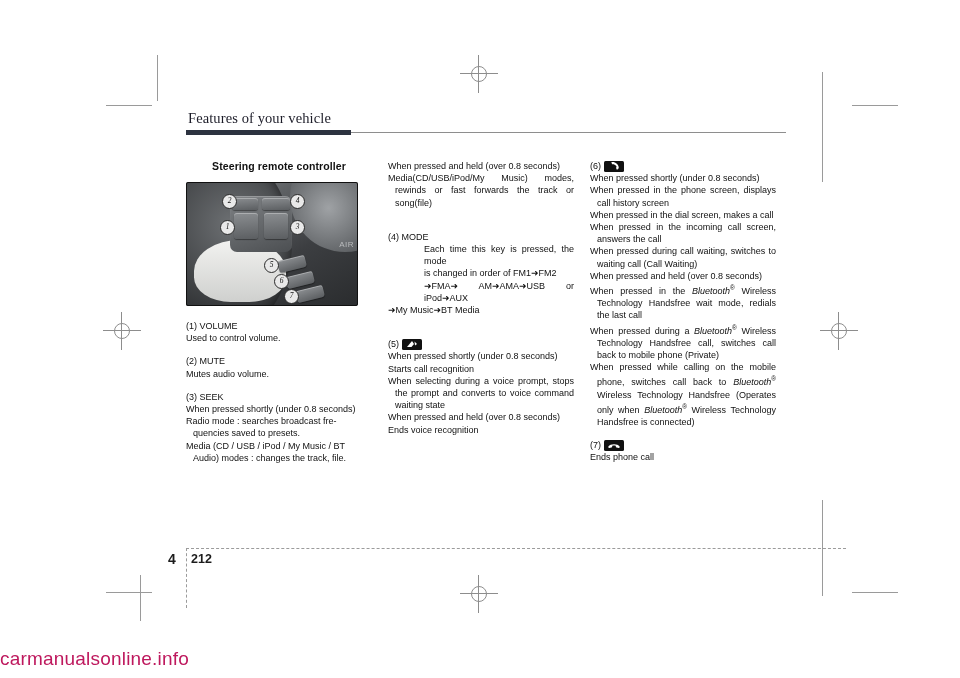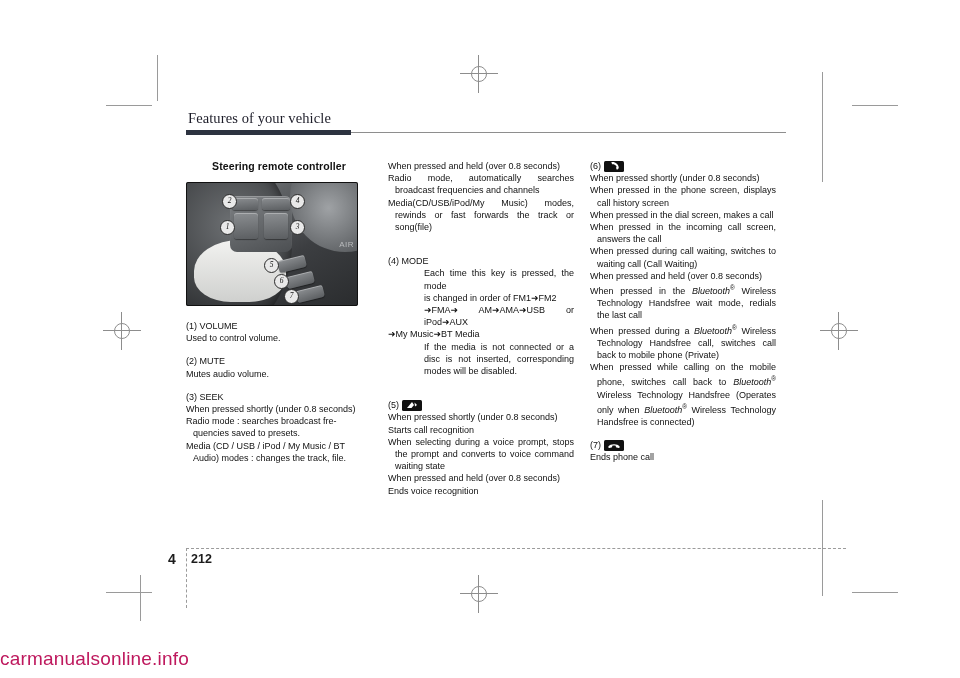--- a/index.html
+++ b/index.html
@@ -237,33 +237,29 @@
           <span>Media (CD / USB / iPod / My Music / BT</span>
         </p>
         <p style="padding-left:7px;">Audio) modes : changes the track, file.</p>
       </div>
     </div>
 
     <div class="col col2">
       <div class="body-txt">
         <p>When pressed and held (over 0.8 seconds)</p>
         <p class="hang just">
-          <span>Radio mode, automatically searches broadcast frequencies and channels</span>
-        </p>
-        <p class="hang just">
           <span>Media(CD/USB/iPod/My Music) modes, rewinds or fast forwards the track or song(file)</span>
         </p>
         <div class="blank"></div>
         <div class="blank"></div>
         <p>(4) MODE</p>
         <p class="just">Each time this key is pressed, the mode</p>
         <p class="just">is changed in order of  FM1➜FM2</p>
         <p class="just">➜FMA➜ AM➜AMA➜USB or iPod➜AUX</p>
         <p>➜My Music➜BT Media</p>
-        <p class="just">If the media is not connected or a disc is not inserted, corresponding modes will be disabled.</p>
         <div class="blank"></div>
         <div class="blank"></div>
         <p>
           <span>(5)</span><span class="icon-box"><svg width="14" height="9" viewBox="0 0 14 9">
                 <path d="M2 7 L7 1 L9 4 L6.5 7 Z" fill="#ffffff"></path>
                 <path d="M9.5 1.5 L12 4 L10 5.5 Z" fill="#ffffff"></path>
               </svg></span>
         </p>
         <p>When pressed shortly (under 0.8 seconds)</p>
         <p class="hang">

